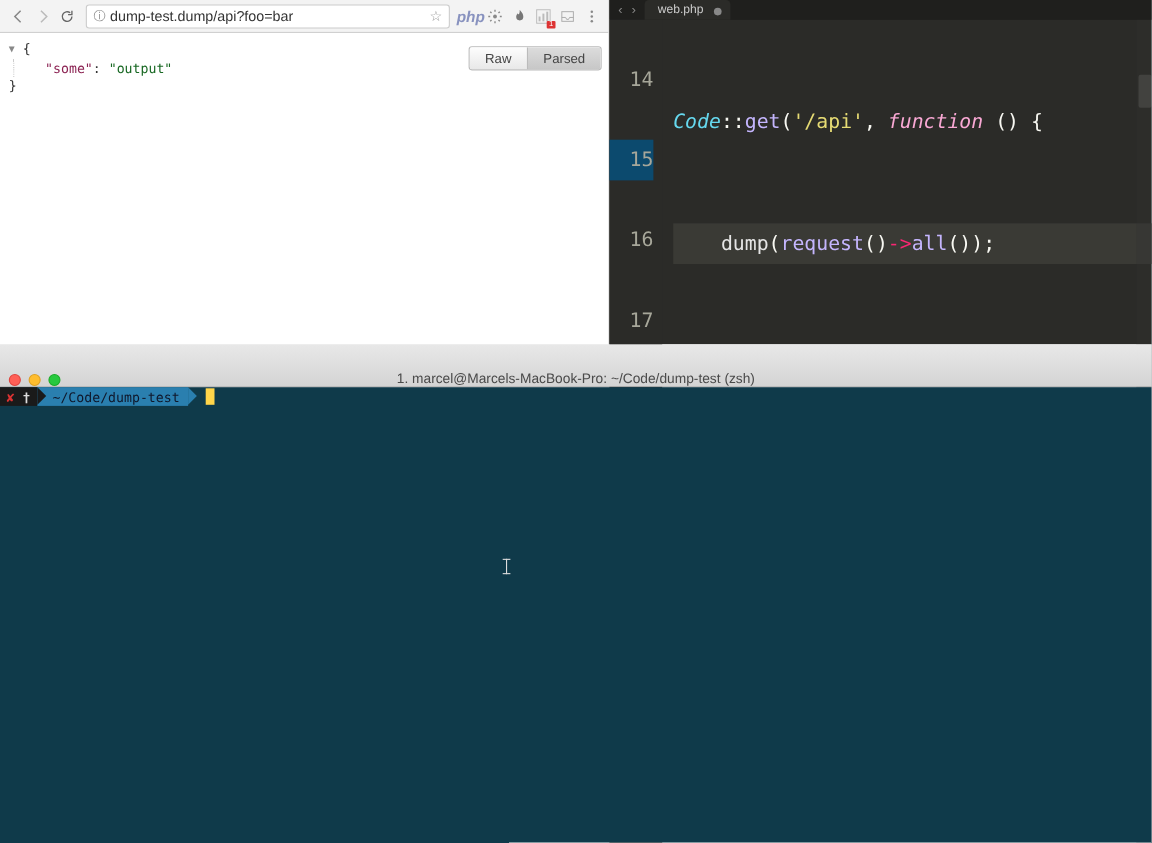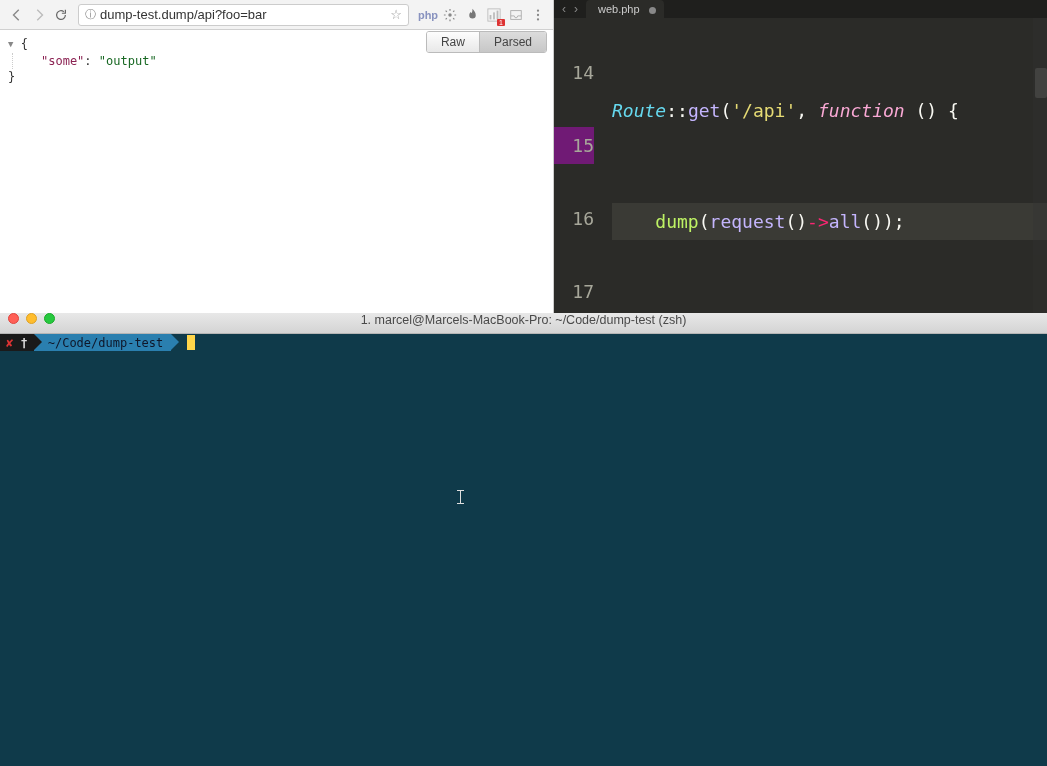--- a/index.html
+++ b/index.html
@@ -12,61 +12,61 @@
     .browser { width: 554px; display: flex; flex-direction: column; border-right: 1px solid #ccc; background: #fff; }
     .browser-toolbar { height: 30px; background: #f3f3f3; display: flex; align-items: center; padding: 0 6px; border-bottom: 1px solid #d0d0d0; }
     .nav-icon { width: 22px; height: 22px; display: flex; align-items: center; justify-content: center; color: #777; cursor: default; }
     .nav-icon.active { color: #555; }
     .addr { flex: 1; margin: 0 6px; height: 22px; background: #fff; border: 1px solid #ccc; border-radius: 3px; display: flex; align-items: center; padding: 0 6px; font-size: 13px; }
     .addr-info { color: #888; margin-right: 4px; font-size: 11px; }
     .addr-url { color: #333; font-family: Arial, sans-serif; }
     .addr-star { margin-left: auto; color: #999; }
     .ext-area { display: flex; align-items: center; gap: 4px; padding-left: 4px; }
     .ext-icon { width: 18px; height: 18px; display: flex; align-items: center; justify-content: center; font-size: 10px; color: #888; }
-    .php-badge { color: #8892bf; font-weight: bold; font-size: 11px; }
+    .php-badge { color: #8892bf; font-style: italic; font-weight: bold; font-size: 14px; }
     .ext-badge { position: relative; }
     .ext-badge-num { position: absolute; bottom: -2px; right: -2px; background: #d33; color: #fff; font-size: 7px; padding: 0 2px; border-radius: 1px; }
     
     .browser-body { flex: 1; position: relative; background: #fff; padding: 6px 8px; font-family: Menlo, Monaco, monospace; font-size: 12px; }
-    .json-toggle { position: absolute; top: 1px; right: 6px; display: flex; border: 1px solid #bbb; border-radius: 3px; overflow: hidden; }
+    .json-toggle { position: absolute; top: 12px; right: 6px; display: flex; border: 1px solid #bbb; border-radius: 3px; overflow: hidden; }
     .json-toggle button { border: none; background: linear-gradient(#fdfdfd,#e8e8e8); padding: 3px 14px; font-size: 12px; cursor: pointer; color: #444; }
     .json-toggle button.sel { background: linear-gradient(#dcdcdc,#c7c7c7); }
     .json-toggle button + button { border-left: 1px solid #bbb; }
     .json-tree { line-height: 16px; color: #333; }
     .disclosure { color: #888; font-size: 9px; display: inline-block; transform: translateY(-1px); }
     .j-indent { padding-left: 28px; border-left: 1px dotted #ccc; margin-left: 4px; }
     .j-key { color: #8b2252; }
     .j-str { color: #186823; }
     
     
     .editor { flex: 1; background: #2b2b28; display: flex; flex-direction: column; position: relative; }
     .editor-tabs { height: 22px; background: #1f1f1d; display: flex; align-items: flex-end; padding-left: 4px; position: relative; }
     .ed-nav { color: #888; font-size: 12px; padding: 2px 4px; cursor: pointer; }
     .editor-tab { background: #2b2b28; color: #ccc; font-size: 11px; padding: 3px 24px 3px 12px; border-top-left-radius: 4px; border-top-right-radius: 4px; position: relative; margin-left: 4px; }
     .tab-dot { position: absolute; right: 8px; top: 7px; width: 7px; height: 7px; border-radius: 50%; background: #888; }
     .editor-body { flex: 1; display: flex; font-family: Menlo, Monaco, monospace; font-size: 18px; line-height: 37px; position: relative; }
     .gutter { width: 48px; background: #2b2b28; text-align: right; padding-right: 8px; color: #a7a79a; }
     .gutter .ln { height: 37px; margin-top: 36px; }
-    .gutter .ln.hl { background: #701a75; }
+    .gutter .ln.hl { background: #0c4a6e; }
     .code { flex: 1; padding-left: 10px; white-space: pre; position: relative; }
     .code-line { height: 37px; }
     .code-line.hl { background: #3a3a35; }
     .tok-type { color: #66d9ef; font-style: italic; }
     .tok-punc { color: #f8f8f2; }
     .tok-func { color: #c4b5fd; }
     .tok-str  { color: #e6db74; }
     .tok-kw   { color: #f9a8d4; font-style: italic; }
-    .tok-call { color: #bef264; }
+    .tok-call { color: #e5e5e5; }
     .tok-op   { color: #f92672; }
     .minimap { position: absolute; right: 0; top: 0; width: 14px; height: 100%; background: #333; opacity: .3; }
     .minimap-thumb { position: absolute; right: 0; top: 50px; width: 12px; height: 30px; background: #777; border-radius: 2px; }
     
     
     .term-window { height: 453px; background: #f0f0f0; display: flex; flex-direction: column; }
-    .term-titlebar { height: 21px; background: linear-gradient(#e8e8e8,#d4d4d4); border-bottom: 1px solid #b5b5b5; display: flex; align-items: flex-start; position: relative; text-decoration: underline; }
+    .term-titlebar { height: 39px; background: linear-gradient(#e8e8e8,#d4d4d4); border-bottom: 1px solid #b5b5b5; display: flex; align-items: flex-end; position: relative; text-decoration: underline; }
     .traffic { display: flex; gap: 7px; margin-left: 8px; }
     .tl { width: 11px; height: 11px; border-radius: 50%; }
     .tl.r { background: #ff5f56; border: .5px solid #e0443e; }
     .tl.y { background: #ffbd2e; border: .5px solid #dea123; }
     .tl.g { background: #27c93f; border: .5px solid #1aab29; }
     .term-title { position: absolute; left: 0; right: 0; text-align: center; font-size: 12.5px; color: #4a4a4a; }
     .term-body { flex: 1; background: #0f3a4a; position: relative; }
     
     .prompt { display: flex; align-items: center; height: 17px; font-family: Menlo, Monaco, monospace; font-size: 12px; }
     .p-seg { height: 17px; display: flex; align-items: center; padding: 0 8px 0 6px; position: relative; }
@@ -169,21 +169,21 @@
       <div class="gutter">
         <div class="ln">14</div>
         <div class="ln hl">15</div>
         <div class="ln">16</div>
         <div class="ln">17</div>
         <div class="ln">18</div>
         <div class="ln">19</div>
         <div class="ln">20</div>
       </div>
       <div class="code">
-        <div class="code-line"><span class="tok-type">Route</span><span class="tok-punc">::</span><span class="tok-func">get</span><span class="tok-punc">(</span><span class="tok-str">'/api'</span><span class="tok-punc">, </span><span class="tok-kw">function</span><span class="tok-punc"> () {</span></div>
+        <div class="code-line"><span class="tok-type">Code</span><span class="tok-punc">::</span><span class="tok-func">get</span><span class="tok-punc">(</span><span class="tok-str">'/api'</span><span class="tok-punc">, </span><span class="tok-kw">function</span><span class="tok-punc"> () {</span></div>
         <div class="code-line hl">    <span class="tok-call">dump</span><span class="tok-punc">(</span><span class="tok-func">request</span><span class="tok-punc">()</span><span class="tok-op">-&gt;</span><span class="tok-func">all</span><span class="tok-punc">());</span></div>
         <div class="code-line"></div>
         <div class="code-line">    <span class="tok-op">return</span><span class="tok-punc"> [</span></div>
         <div class="code-line">        <span class="tok-str">'some'</span><span class="tok-punc"> </span><span class="tok-op">=&gt;</span><span class="tok-punc"> </span><span class="tok-str">'output'</span></div>
         <div class="code-line">    <span class="tok-punc">];</span></div>
         <div class="code-line"></div>
         <div class="minimap"><div class="minimap-thumb"></div></div>
       </div>
     </div>
 

